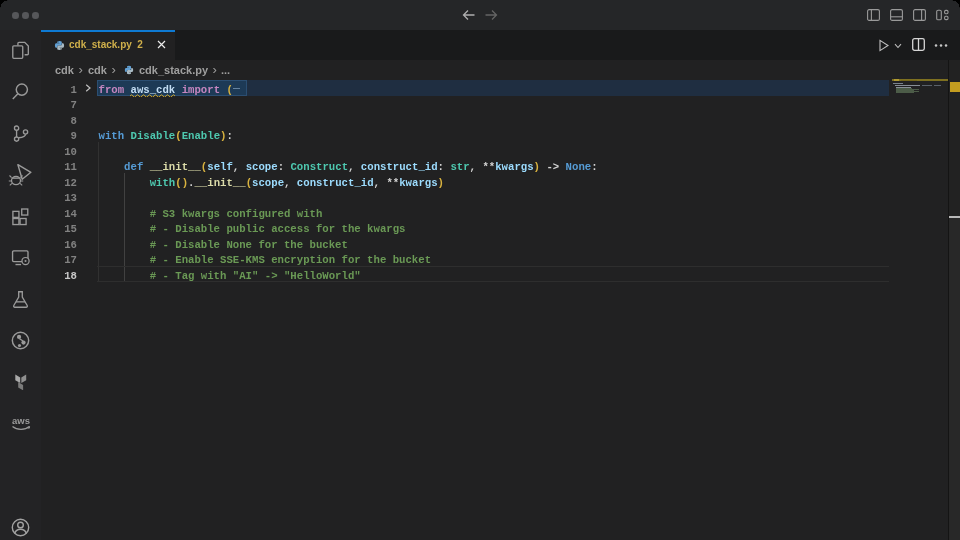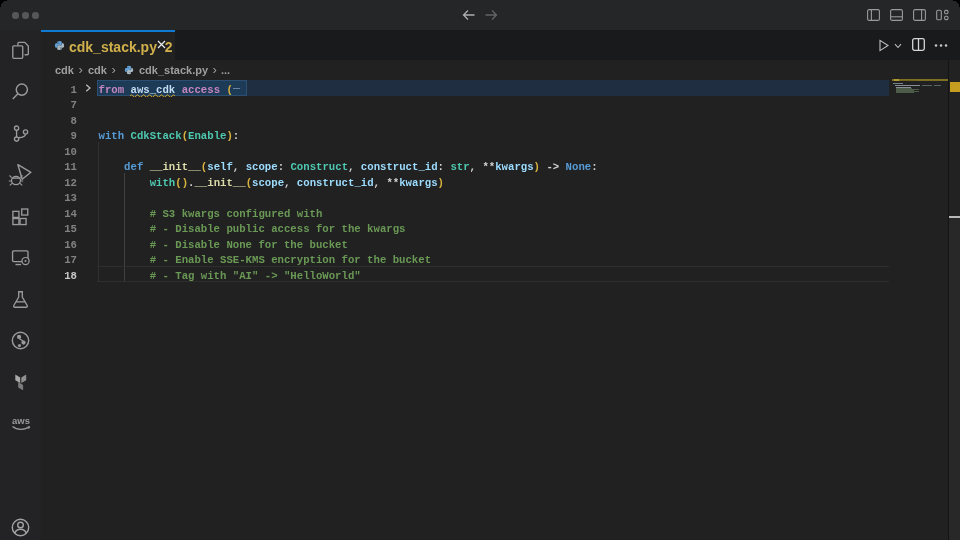--- a/index.html
+++ b/index.html
@@ -49,21 +49,21 @@
 
 <div class="abs" style="left:41px;top:30px;width:919px;height:30px;background:#191a1b;"></div>
 
 <div class="abs" style="left:41px;top:30px;width:134px;height:30px;background:#212122;"></div>
 <div class="abs" style="left:41px;top:29.5px;width:134px;height:2px;background:#0e7ad3;"></div>
 
 <svg class="abs" style="left:54px;top:40px" width="11" height="11" viewBox="0 0 110 110">
   <path fill="#62a0d4" d="M54.9,9.2c-23.5,0-22,10.2-22,10.2l0,10.5h22.4v3.2H24.1c0,0-15-1.7-15,22 c0,23.7,13.1,22.8,13.1,22.8h7.8v-11c0,0-0.4-13.1,12.9-13.1h22.2c0,0,12.4,0.2,12.4-12V19.6C77.5,19.6,79.4,9.2,54.9,9.2z M42.6,16.3c2.2,0,4,1.8,4,4s-1.8,4-4,4s-4-1.8-4-4S40.4,16.3,42.6,16.3z"></path>
   <path fill="#a9bac4" d="M55.1,100.8c23.5,0,22-10.2,22-10.2l0-10.5H54.7v-3.2h31.2c0,0,15,1.7,15-22 c0-23.7-13.1-22.8-13.1-22.8H80v11c0,0,0.4,13.1-12.9,13.1H44.9c0,0-12.4-0.2-12.4,12v20.2C32.5,90.4,30.6,100.8,55.1,100.8z M67.4,93.7c-2.2,0-4-1.8-4-4s1.8-4,4-4s4,1.8,4,4S69.6,93.7,67.4,93.7z"></path>
 </svg>
-<div class="abs" style="left:69px;top:38.5px;font-size:14px;font-weight:700;color:#d0b04b;">cdk_stack.py&nbsp;&nbsp;2</div>
+<div class="abs" style="left:69px;top:38.5px;font-size:10px;font-weight:700;color:#d0b04b;">cdk_stack.py&nbsp;&nbsp;2</div>
 <svg class="abs" style="left:157px;top:40px" width="9" height="9" viewBox="0 0 9 9">
   <path d="M1 1 L8 8 M8 1 L1 8" stroke="#ececec" stroke-width="1.2"></path>
 </svg>
 
 <svg class="abs" style="left:879px;top:38.5px" width="10" height="13" viewBox="0 0 10 13">
   <path d="M1 1.4 L9 6.5 L1 11.6 Z" fill="none" stroke="#c2c2c2" stroke-width="1.1"></path>
 </svg>
 <svg class="abs" style="left:894px;top:43px" width="8" height="6" viewBox="0 0 8 6">
   <path d="M1 1.2 L4 4.5 L7 1.2" fill="none" stroke="#bdbdbd" stroke-width="1.1"></path>
 </svg>
@@ -168,24 +168,24 @@
 
 <div class="abs" style="left:97px;top:265.8px;width:792px;height:1px;background:#2e2e2e;"></div>
 <div class="abs" style="left:97px;top:281.2px;width:792px;height:1px;background:#2e2e2e;"></div>
 
 <div class="abs gut" style="left:40px;top:82.75px;">1<br>7<br>8<br>9<br>10<br>11<br>12<br>13<br>14<br>15<br>16<br>17<br><span style="color:#c8c8c8">18</span></div>
 
 <svg class="abs" style="left:84px;top:83.5px" width="8" height="8" viewBox="0 0 8 8">
   <path d="M2.2 0.8 L6 4 L2.2 7.2" fill="none" stroke="#c0c0c0" stroke-width="1.2"></path>
 </svg>
 
-<div class="abs code" style="left:98.5px;top:82.75px;"><span class="kw">from</span> <span style="color:#c3ddf3">aws_cdk</span> <span class="kw">access</span> <span class="br">(</span>
-&nbsp;
-&nbsp;
-<span class="kb">with</span> <span class="ty">CdkStack</span><span class="br">(</span><span class="ty">Enable</span><span class="br">)</span><span class="df">:</span>
+<div class="abs code" style="left:98.5px;top:82.75px;"><span class="kw">from</span> <span style="color:#c3ddf3">aws_cdk</span> <span class="kw">import</span> <span class="br">(</span>
+&nbsp;
+&nbsp;
+<span class="kb">with</span> <span class="ty">Disable</span><span class="br">(</span><span class="ty">Enable</span><span class="br">)</span><span class="df">:</span>
 &nbsp;
     <span class="kb">def</span> <span class="fn">__init__</span><span class="br">(</span><span class="pv">self</span><span class="df">,</span> <span class="pv">scope</span><span class="df">:</span> <span class="ty">Construct</span><span class="df">,</span> <span class="pv">construct_id</span><span class="df">:</span> <span class="ty">str</span><span class="df">,</span> <span class="df">**</span><span class="pv">kwargs</span><span class="br">)</span> <span class="df">-&gt;</span> <span class="kb">None</span><span class="df">:</span>
         <span class="ty">with</span><span class="br">()</span><span class="df">.</span><span class="fn">__init__</span><span class="br">(</span><span class="pv">scope</span><span class="df">,</span> <span class="pv">construct_id</span><span class="df">,</span> <span class="df">**</span><span class="pv">kwargs</span><span class="br">)</span>
 &nbsp;
         <span class="cm"># S3 kwargs configured with</span>
         <span class="cm"># - Disable public access for the kwargs</span>
         <span class="cm"># - Disable None for the bucket</span>
         <span class="cm"># - Enable SSE-KMS encryption for the bucket</span>
         <span class="cm"># - Tag with "AI" -&gt; "HelloWorld"</span></div>
 

